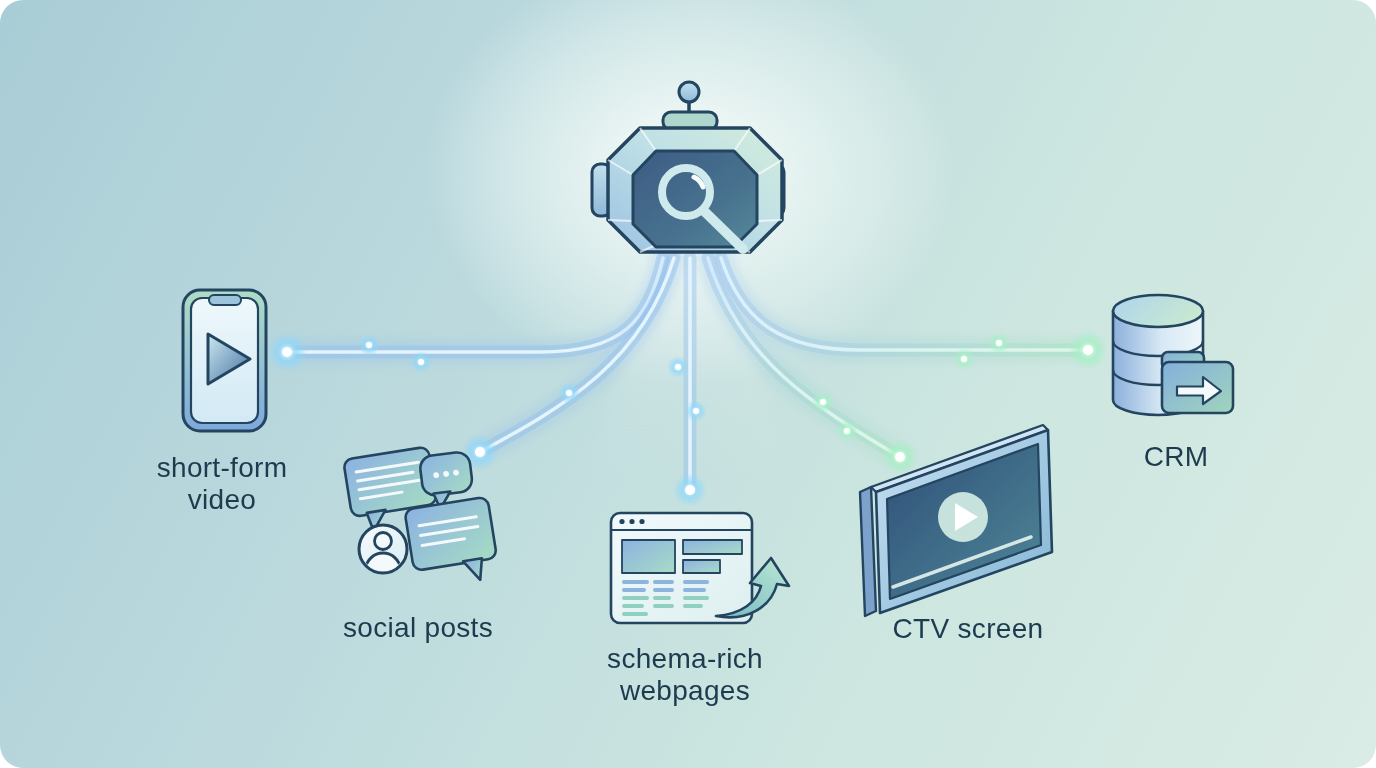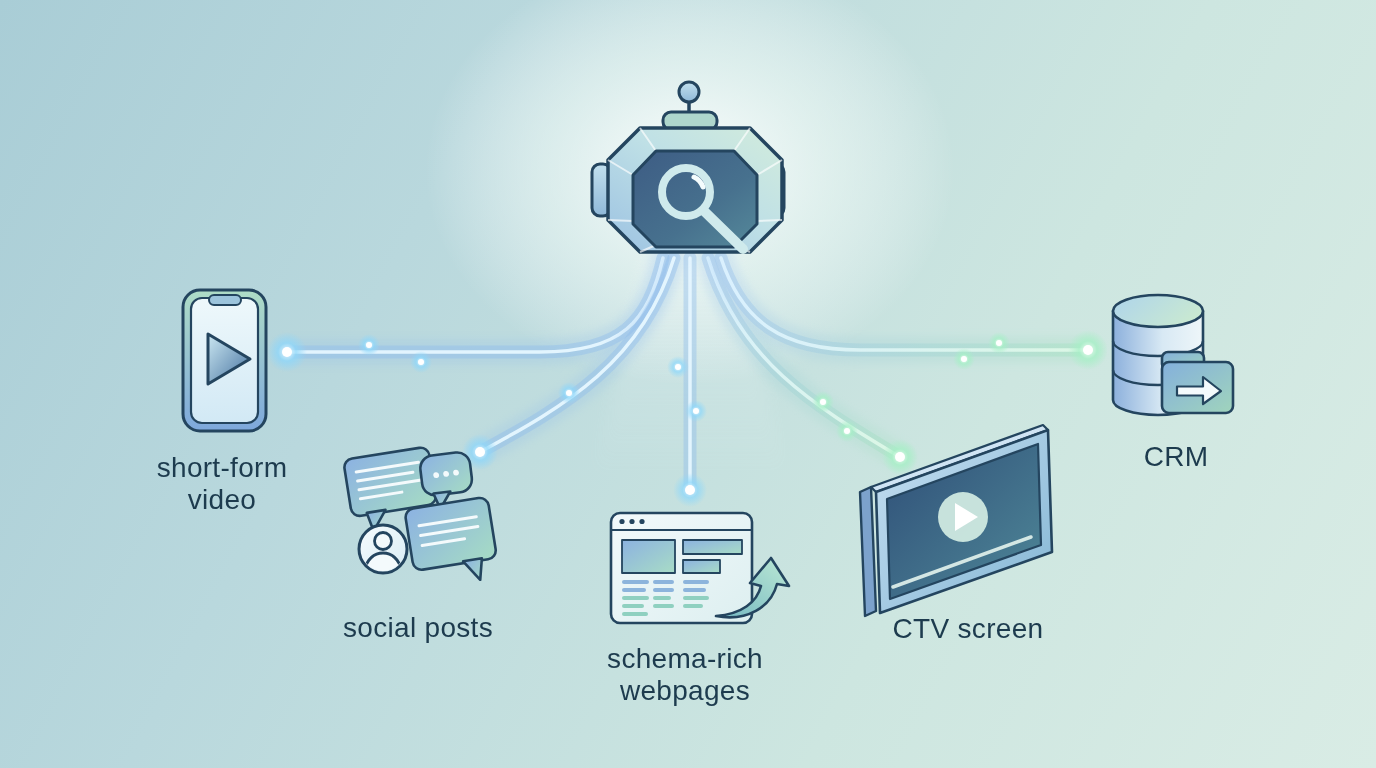--- a/index.html
+++ b/index.html
@@ -5,20 +5,21 @@
   html, body {
     margin: 0; padding: 0;
     width: 1376px; height: 768px;
     overflow: hidden;
     font-family: "Liberation Sans", sans-serif;
   }
   .stage {
     position: relative;
     width: 1376px; height: 768px;
     background: linear-gradient(118deg, #a9cdd6 0%, #b9d8dd 30%, #cde6e0 68%, #d9ece5 100%);
+    border-radius: 23px;
   }
   svg { position: absolute; inset: 0; display: block; }
   .node-label {
     font-family: "Liberation Sans", sans-serif;
     font-size: 28px;
     letter-spacing: 0.3px;
     fill: #1d3b4e;
   }
 </style>
 </head>

